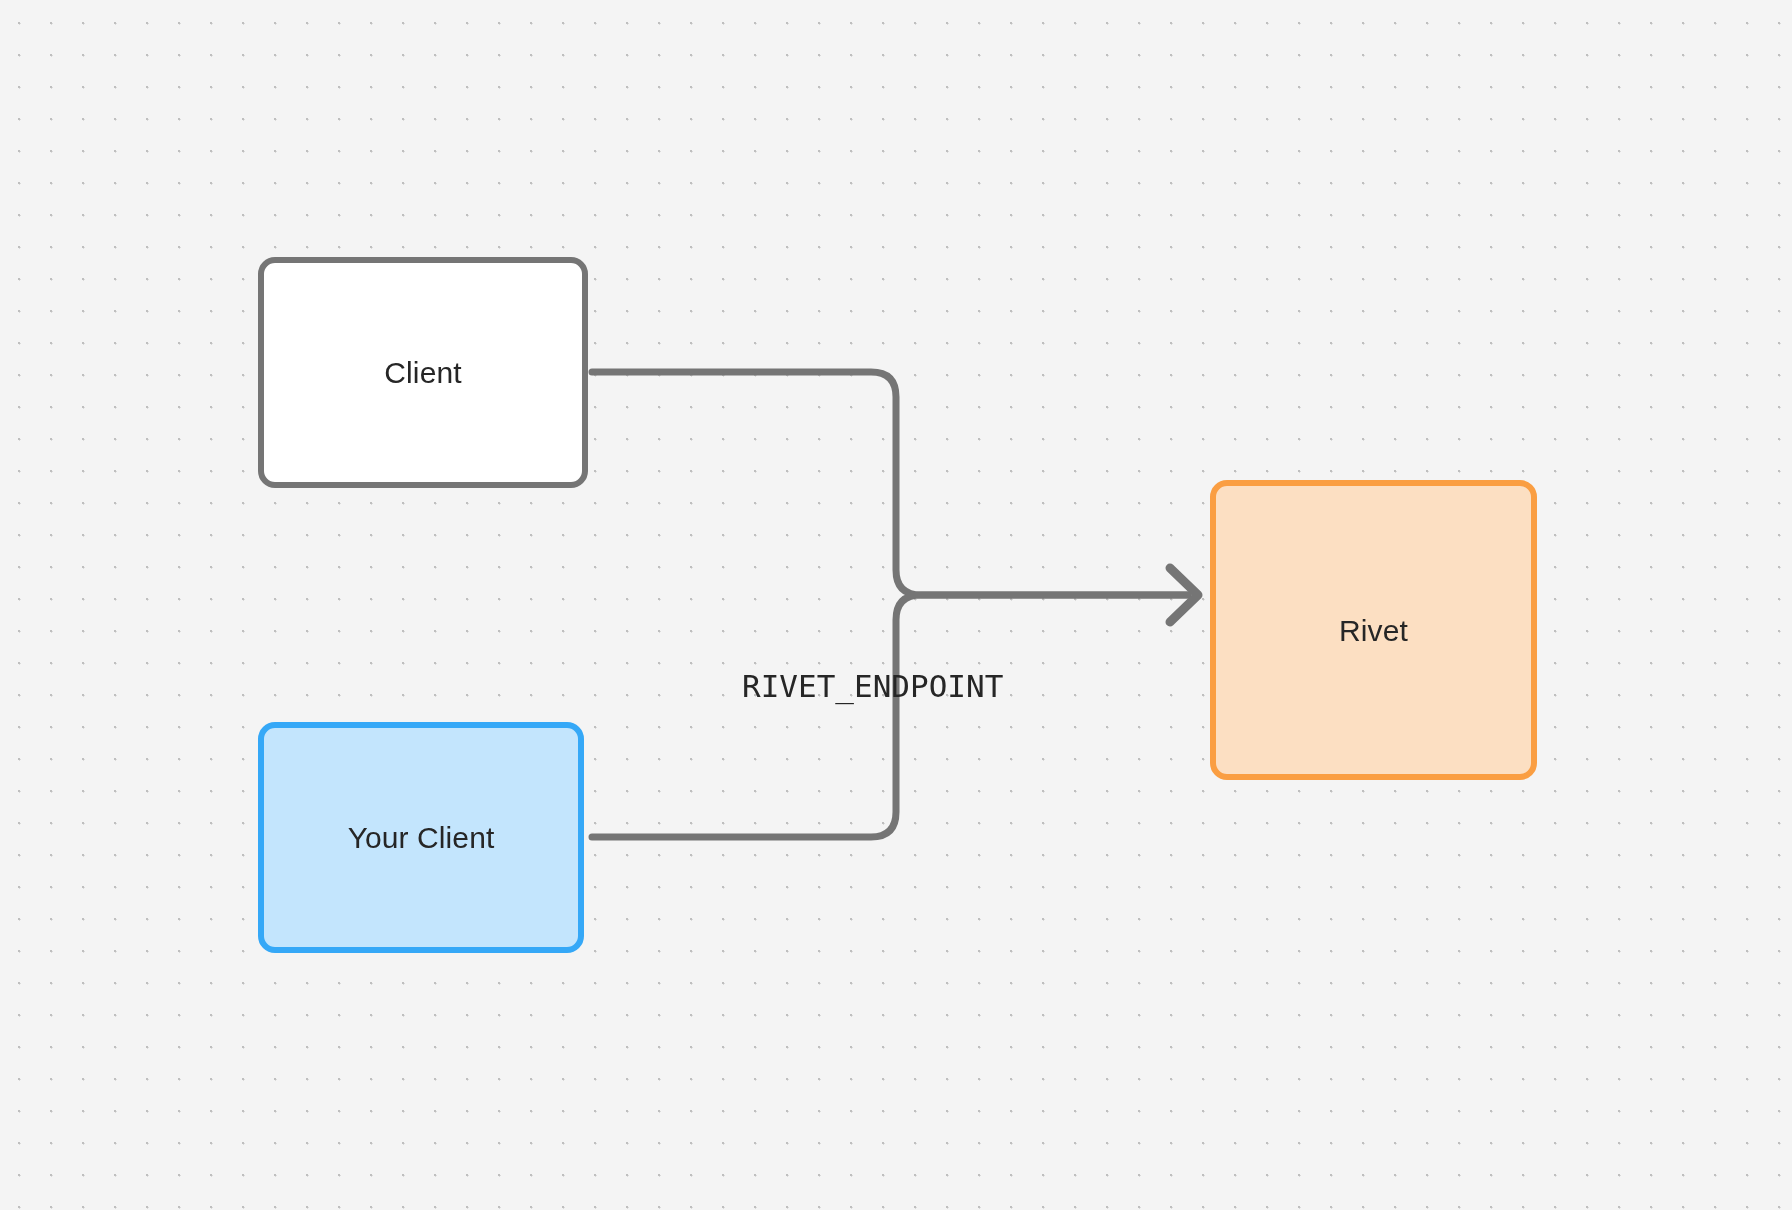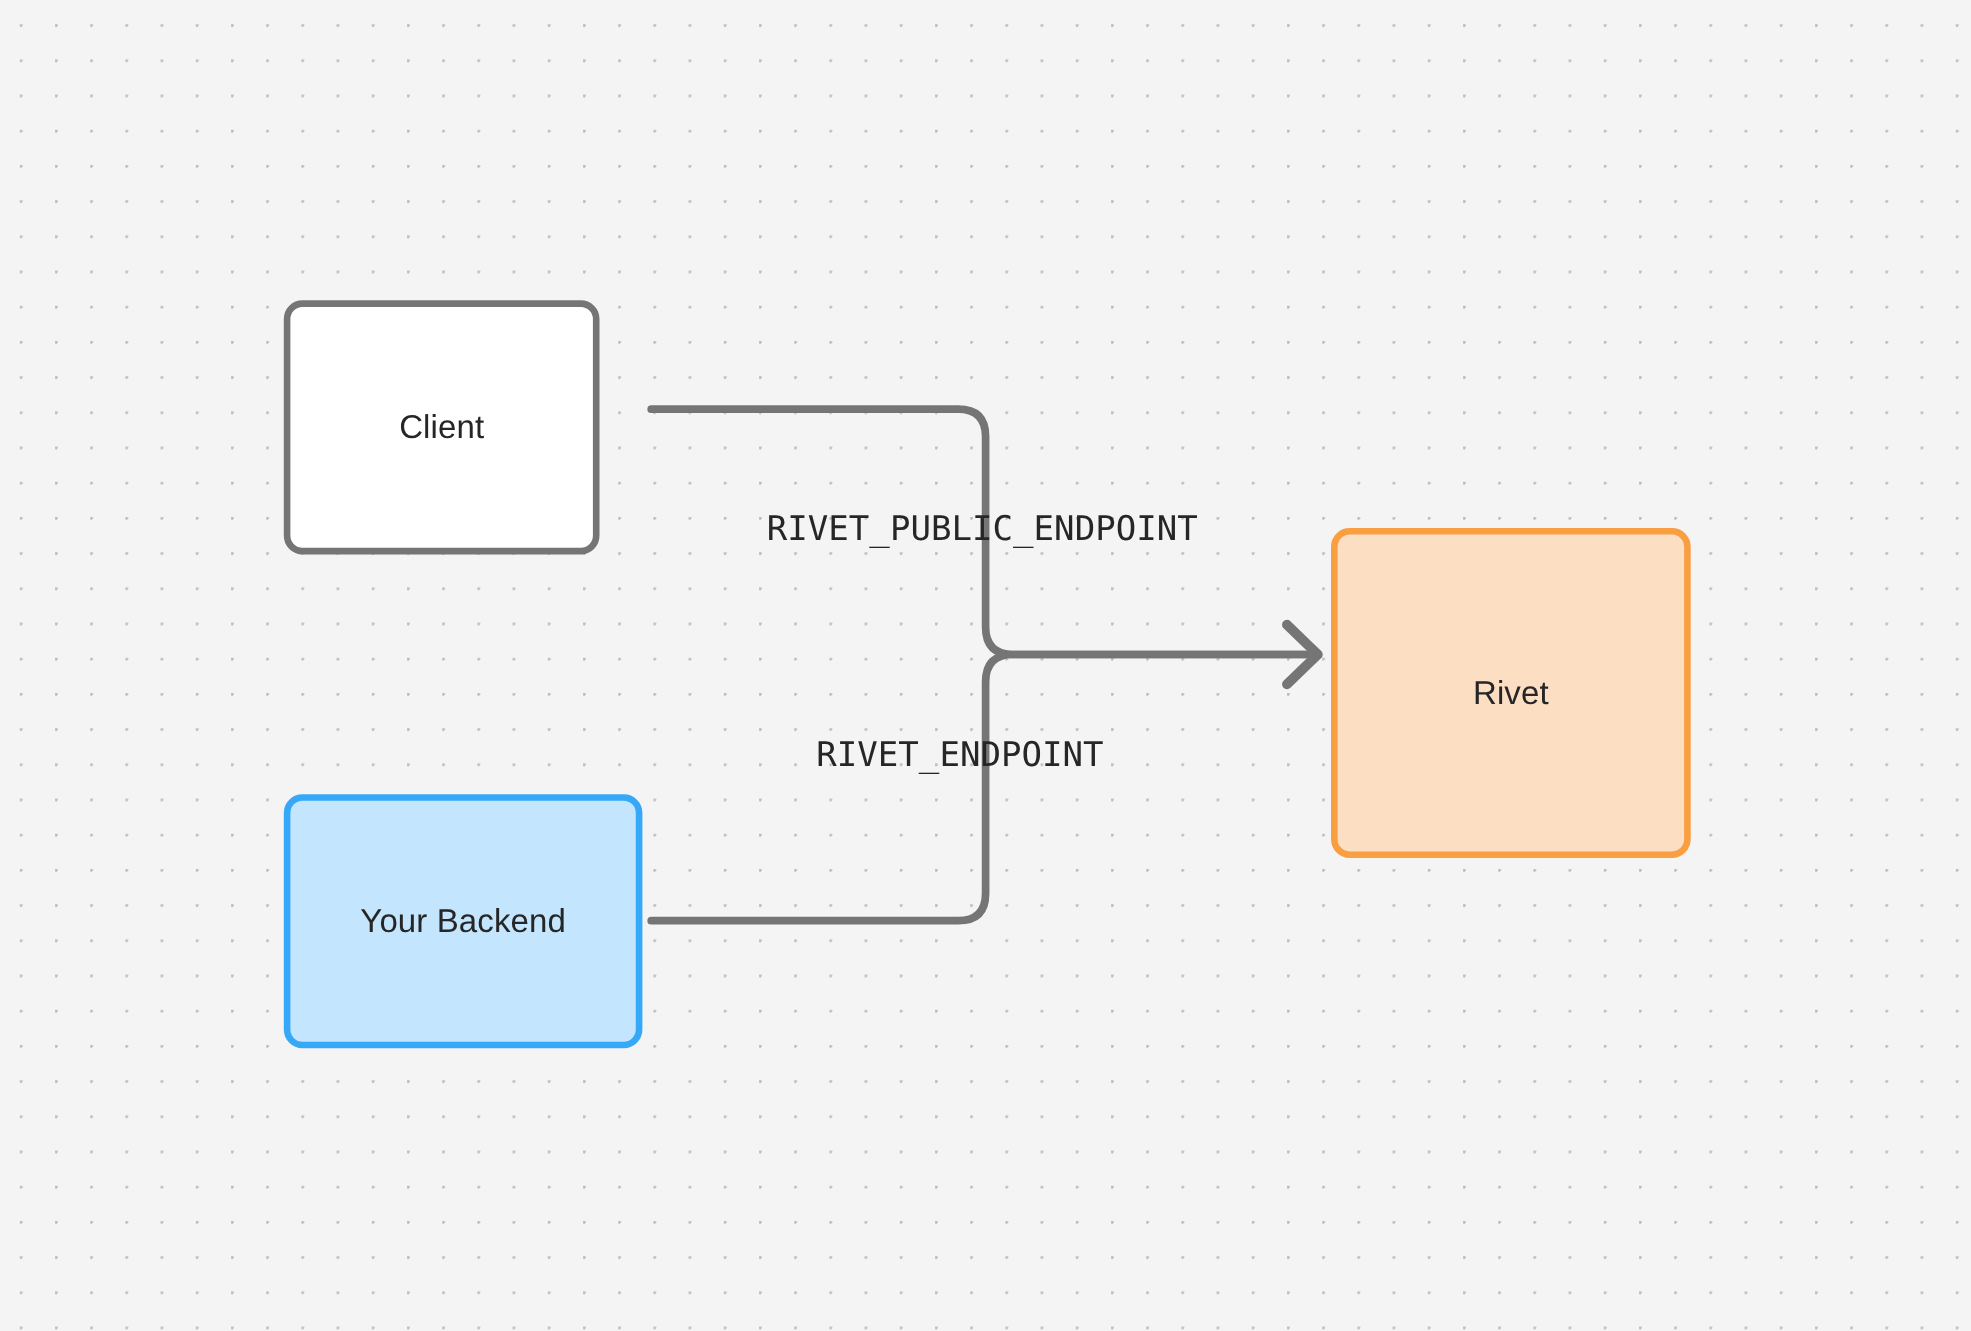--- a/index.html
+++ b/index.html
@@ -40,25 +40,24 @@
     font-size: 30px;
     line-height: 1.1;
     color: #262626;
     letter-spacing: 0.1px;
     text-align: center;
     white-space: nowrap;
   }
   #node-client {
     left: 258px;
     top: 257px;
-    width: 287px;
+    width: 330px;
     height: 231px;
     background: #ffffff;
     border: 6px solid #757575;
-    margin-top: 16px;
   }
   #node-backend {
     left: 258px;
     top: 722px;
     width: 326px;
     height: 231px;
     background: #c3e5fd;
     border: 6px solid #35a8f7;
   }
   #node-rivet {
@@ -99,24 +98,23 @@
     <path d="M 592 837 L 871 837 Q 896 837 896 812 L 896 620 Q 896 595 921 595 L 1188 595" fill="none" stroke="#757575" stroke-width="7" stroke-linecap="round" stroke-linejoin="round"></path>
 
     <path d="M 1170 568 L 1198 595 L 1170 622" fill="none" stroke="#757575" stroke-width="9" stroke-linecap="round" stroke-linejoin="round"></path>
   </svg>
 
   <div class="node" id="node-client">
     <span class="node-label">Client</span>
   </div>
 
   <div class="node" id="node-backend">
-    <span class="node-label">Your Backend</span>
+    <span class="node-label">Your Client</span>
   </div>
 
   <div class="node" id="node-rivet">
     <span class="node-label">Rivet</span>
   </div>
 
-  <div class="edge-label" id="edge-label-public">RIVET_PUBLIC_ENDPOINT</div>
 
   <div class="edge-label" id="edge-label-private">RIVET_ENDPOINT</div>
 
 </div>
 
 </body></html>

